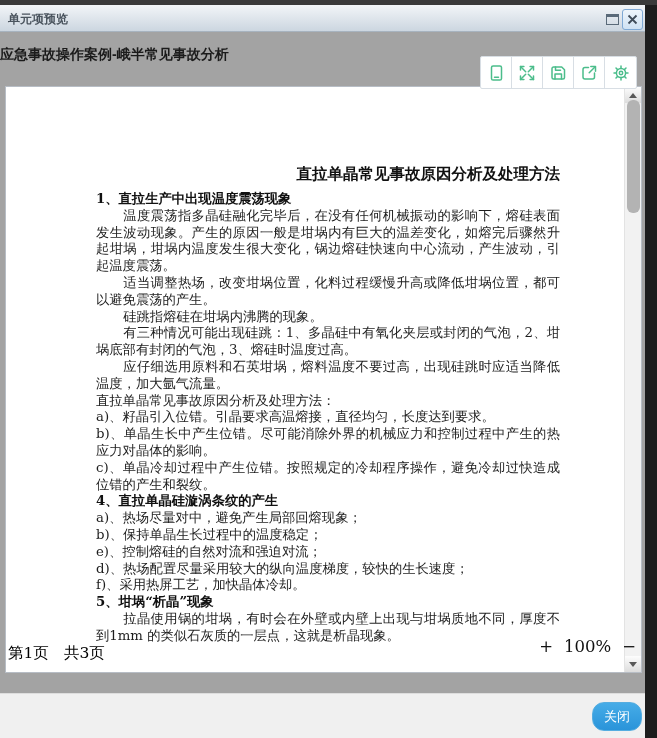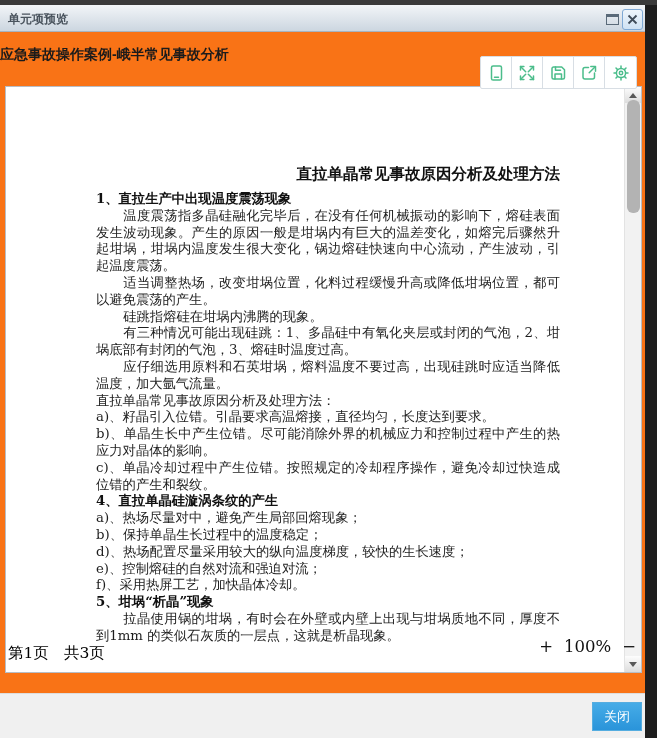--- a/index.html
+++ b/index.html
@@ -1,19 +1,19 @@
 <!DOCTYPE html>
 <html><head>
 <meta charset="utf-8">
 <style>
   * { margin:0; padding:0; box-sizing:border-box; }
   html,body { background:#ffffff; }
   .screen {
     position:relative; width:657px; height:738px; overflow:hidden;
-    background:#f97316; font-family:"Liberation Sans", sans-serif;
+    background:#a3a3a3; font-family:"Liberation Sans", sans-serif;
   }
   
   .top-edge  { position:absolute; top:0; left:0; width:657px; height:5px; background:#3a3a3a; z-index:60; }
   .right-edge{ position:absolute; top:0; right:0; width:12px; height:738px; background:#1d1d1d; z-index:55; }
 
   
   .titlebar {
     position:absolute; top:5px; left:0; width:657px; height:27px;
     background:linear-gradient(#f2f5f8,#ccd6e0);
     border-bottom:1px solid #a7b3bf; z-index:20;
@@ -82,21 +82,21 @@
   .zoomctl .zbtn { cursor:pointer; }
 
   
   .footer {
     position:absolute; left:0; bottom:0; width:657px; height:45px;
     background:#f0f0f0; border-top:1px solid #dddddd; z-index:30;
   }
   .close-btn {
     position:absolute; right:15px; top:8px; width:50px; height:29px;
     background:linear-gradient(#46ace7,#2a94da);
-    border:1px solid #55ade0; border-radius:0;
+    border:1px solid #55ade0; border-radius:12px;
     color:#ffffff; font-size:13px; font-family:"Liberation Sans",sans-serif;
     cursor:pointer;
   }
 </style>
 </head>
 <body>
 
 <div class="screen">
   <div class="top-edge"></div>
 
@@ -160,22 +160,22 @@
           <div class="blk para-indent">硅跳指熔硅在坩埚内沸腾的现象。</div>
           <div class="blk para-indent">有三种情况可能出现硅跳：1、多晶硅中有氧化夹层或封闭的气泡，2、坩埚底部有封闭的气泡，3、熔硅时温度过高。</div>
           <div class="blk para-indent">应仔细选用原料和石英坩埚，熔料温度不要过高，出现硅跳时应适当降低温度，加大氩气流量。</div>
           <div class="blk para">直拉单晶常见事故原因分析及处理方法：</div>
           <div class="blk para">a)、籽晶引入位错。引晶要求高温熔接，直径均匀，长度达到要求。</div>
           <div class="blk para">b)、单晶生长中产生位错。尽可能消除外界的机械应力和控制过程中产生的热应力对晶体的影响。</div>
           <div class="blk para">c)、单晶冷却过程中产生位错。按照规定的冷却程序操作，避免冷却过快造成位错的产生和裂纹。</div>
           <div class="blk heading">4、直拉单晶硅漩涡条纹的产生</div>
           <div class="blk para">a)、热场尽量对中，避免产生局部回熔现象；</div>
           <div class="blk para">b)、保持单晶生长过程中的温度稳定；</div>
+          <div class="blk para">e)、控制熔硅的自然对流和强迫对流；</div>
           <div class="blk para">d)、热场配置尽量采用较大的纵向温度梯度，较快的生长速度；</div>
-          <div class="blk para">e)、控制熔硅的自然对流和强迫对流；</div>
           <div class="blk para">f)、采用热屏工艺，加快晶体冷却。</div>
           <div class="blk heading">5、坩埚“析晶”现象</div>
           <div class="blk para-indent">拉晶使用锅的坩埚，有时会在外壁或内壁上出现与坩埚质地不同，厚度不到1mm 的类似石灰质的一层点，这就是析晶现象。</div>
         </div>
     </div>
     <div class="scrollbar">
       <div class="sb-btn sb-up">
           <span class="tri-up"></span>
         </div>
       <div class="sb-thumb"></div>

